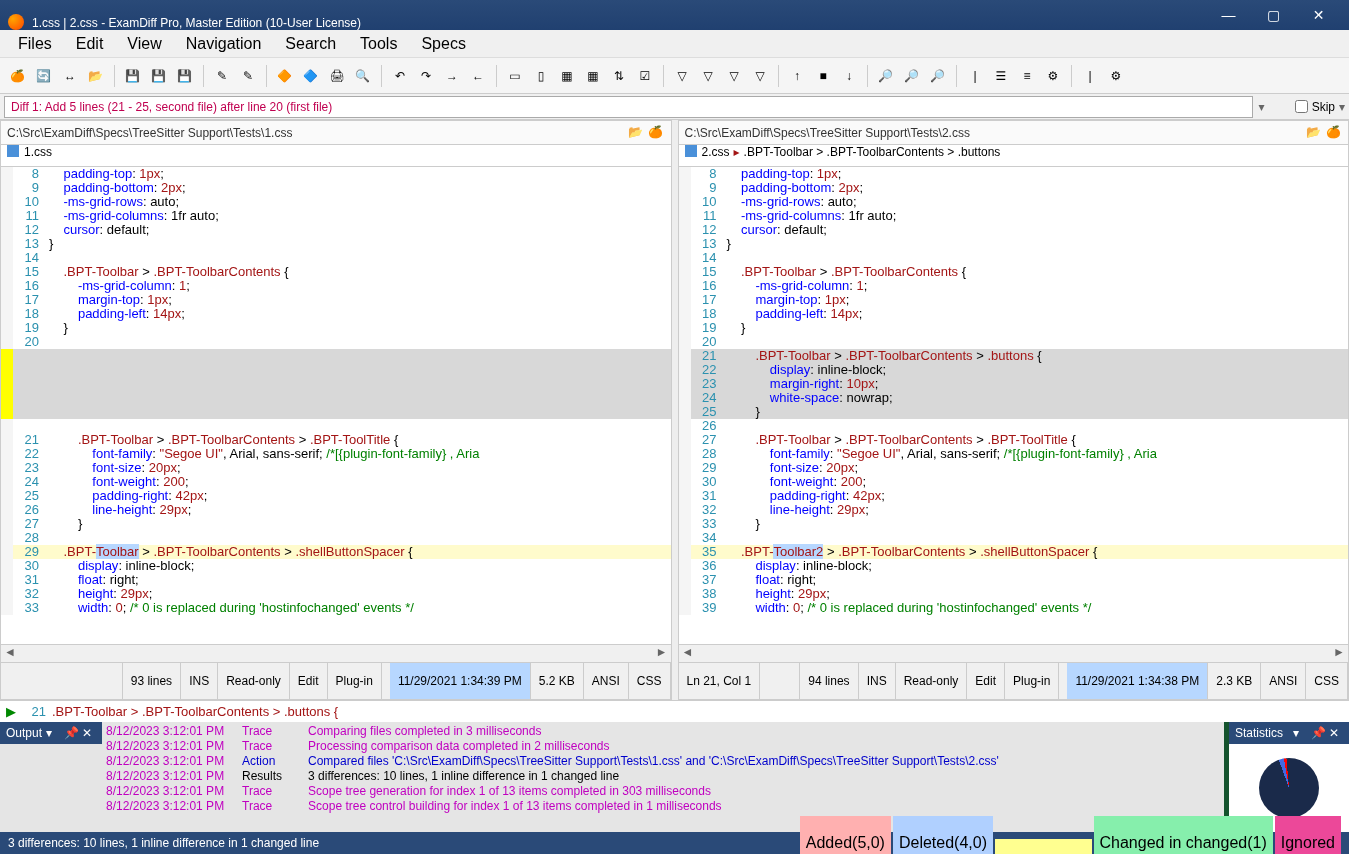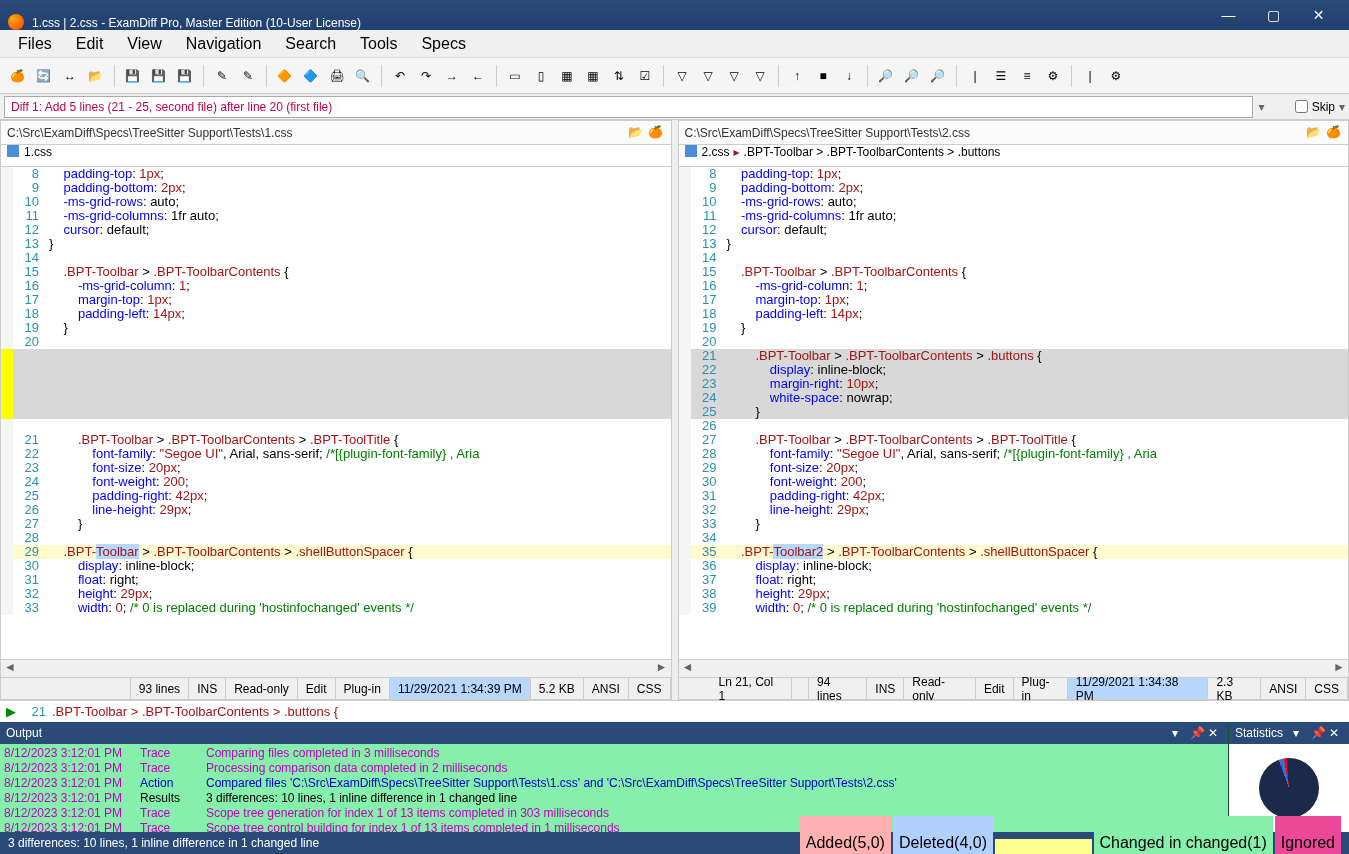--- a/index.html
+++ b/index.html
@@ -32,33 +32,33 @@
 .code-row.blank-add { background: #d8d8d8; }
 .code-row.changed { background: #fffbcc; }
 .margin { width: 12px; background: #f5f5f5; }
 .margin.yellow { background: #ffff00; }
 .c-sel { color: #a31515; }
 .c-prop { color: #0000ff; }
 .c-num { color: #a31515; }
 .c-str { color: #a31515; }
 .c-comment { color: #008000; }
 .hl { background: #b7d7ff; }
-.statusbar-pane { height: 22px; border-top: 1px solid #ccc; background: #f0f0f0; display: flex; align-items: center; font-size: 12px; padding-left: 32px; }
+.statusbar-pane { height: 37px; border-top: 1px solid #ccc; background: #f0f0f0; display: flex; align-items: center; font-size: 12px; }
 .statusbar-pane .cell { padding: 0 8px; border-right: 1px solid #ccc; height: 100%; display: flex; align-items: center; }
-.statusbar-pane .cell.hl-date { background: #b7d7ff; }
+.statusbar-pane .cell.hl-date { background: #b7d7ff; margin-left: 8px; }
 .scroll-row { height: 18px; background: #f0f0f0; border-top: 1px solid #ccc; display: flex; }
 .scroll-row .track { flex: 1; background: #f0f0f0; position: relative; }
 .scroll-row .arrow { width: 18px; text-align: center; color: #666; }
 .diff-line-row { height: 22px; display: flex; align-items: center; padding: 0 6px; font-family: Consolas, monospace; font-size: 13px; background: #fff; border-top: 1px solid #ccc; }
 .diff-line-row .ln { width: 32px; color: #2b91af; text-align: right; padding-right: 6px; }
 .output-header { height: 22px; background: #2a4a78; color: #fff; display: flex; align-items: center; padding: 0 6px; font-size: 12px; }
 .output-header .title { flex: 1; }
 .output-header .pin { width: 14px; margin-left: 4px; }
 .bottom-row { display: flex; height: 110px; }
-.output-panel { flex: 1; background: #86efac; overflow: hidden; font-size: 12px; border-right: 1px solid #14532d; display: flex; flex-direction: column; }
+.output-panel { flex: 1; background: #e5e5e5; overflow: hidden; font-size: 12px; border-right: 5px solid #14532d; display: flex; flex-direction: row; }
 .output-body { flex: 1; overflow: auto; padding: 2px 4px; }
 .out-row { display: flex; gap: 16px; line-height: 15px; }
 .out-row .ts { width: 120px; color: #c000c0; }
 .out-row .ty { width: 50px; }
 .out-row.trace .ty, .out-row.trace .msg { color: #c000c0; }
 .out-row.action .ty, .out-row.action .msg { color: #0000cc; }
 .out-row.results .ty, .out-row.results .msg { color: #000; }
 .stats-panel { width: 120px; background: #fff; display: flex; flex-direction: column; }
 .stats-body { flex: 1; display: flex; align-items: center; justify-content: center; }
 .pie { width: 60px; height: 60px; border-radius: 50%; background: conic-gradient(#1a2a4a 0 340deg,#4169e1 340deg 350deg,#ff0000 350deg 355deg,#1a2a4a 355deg 360deg); }

